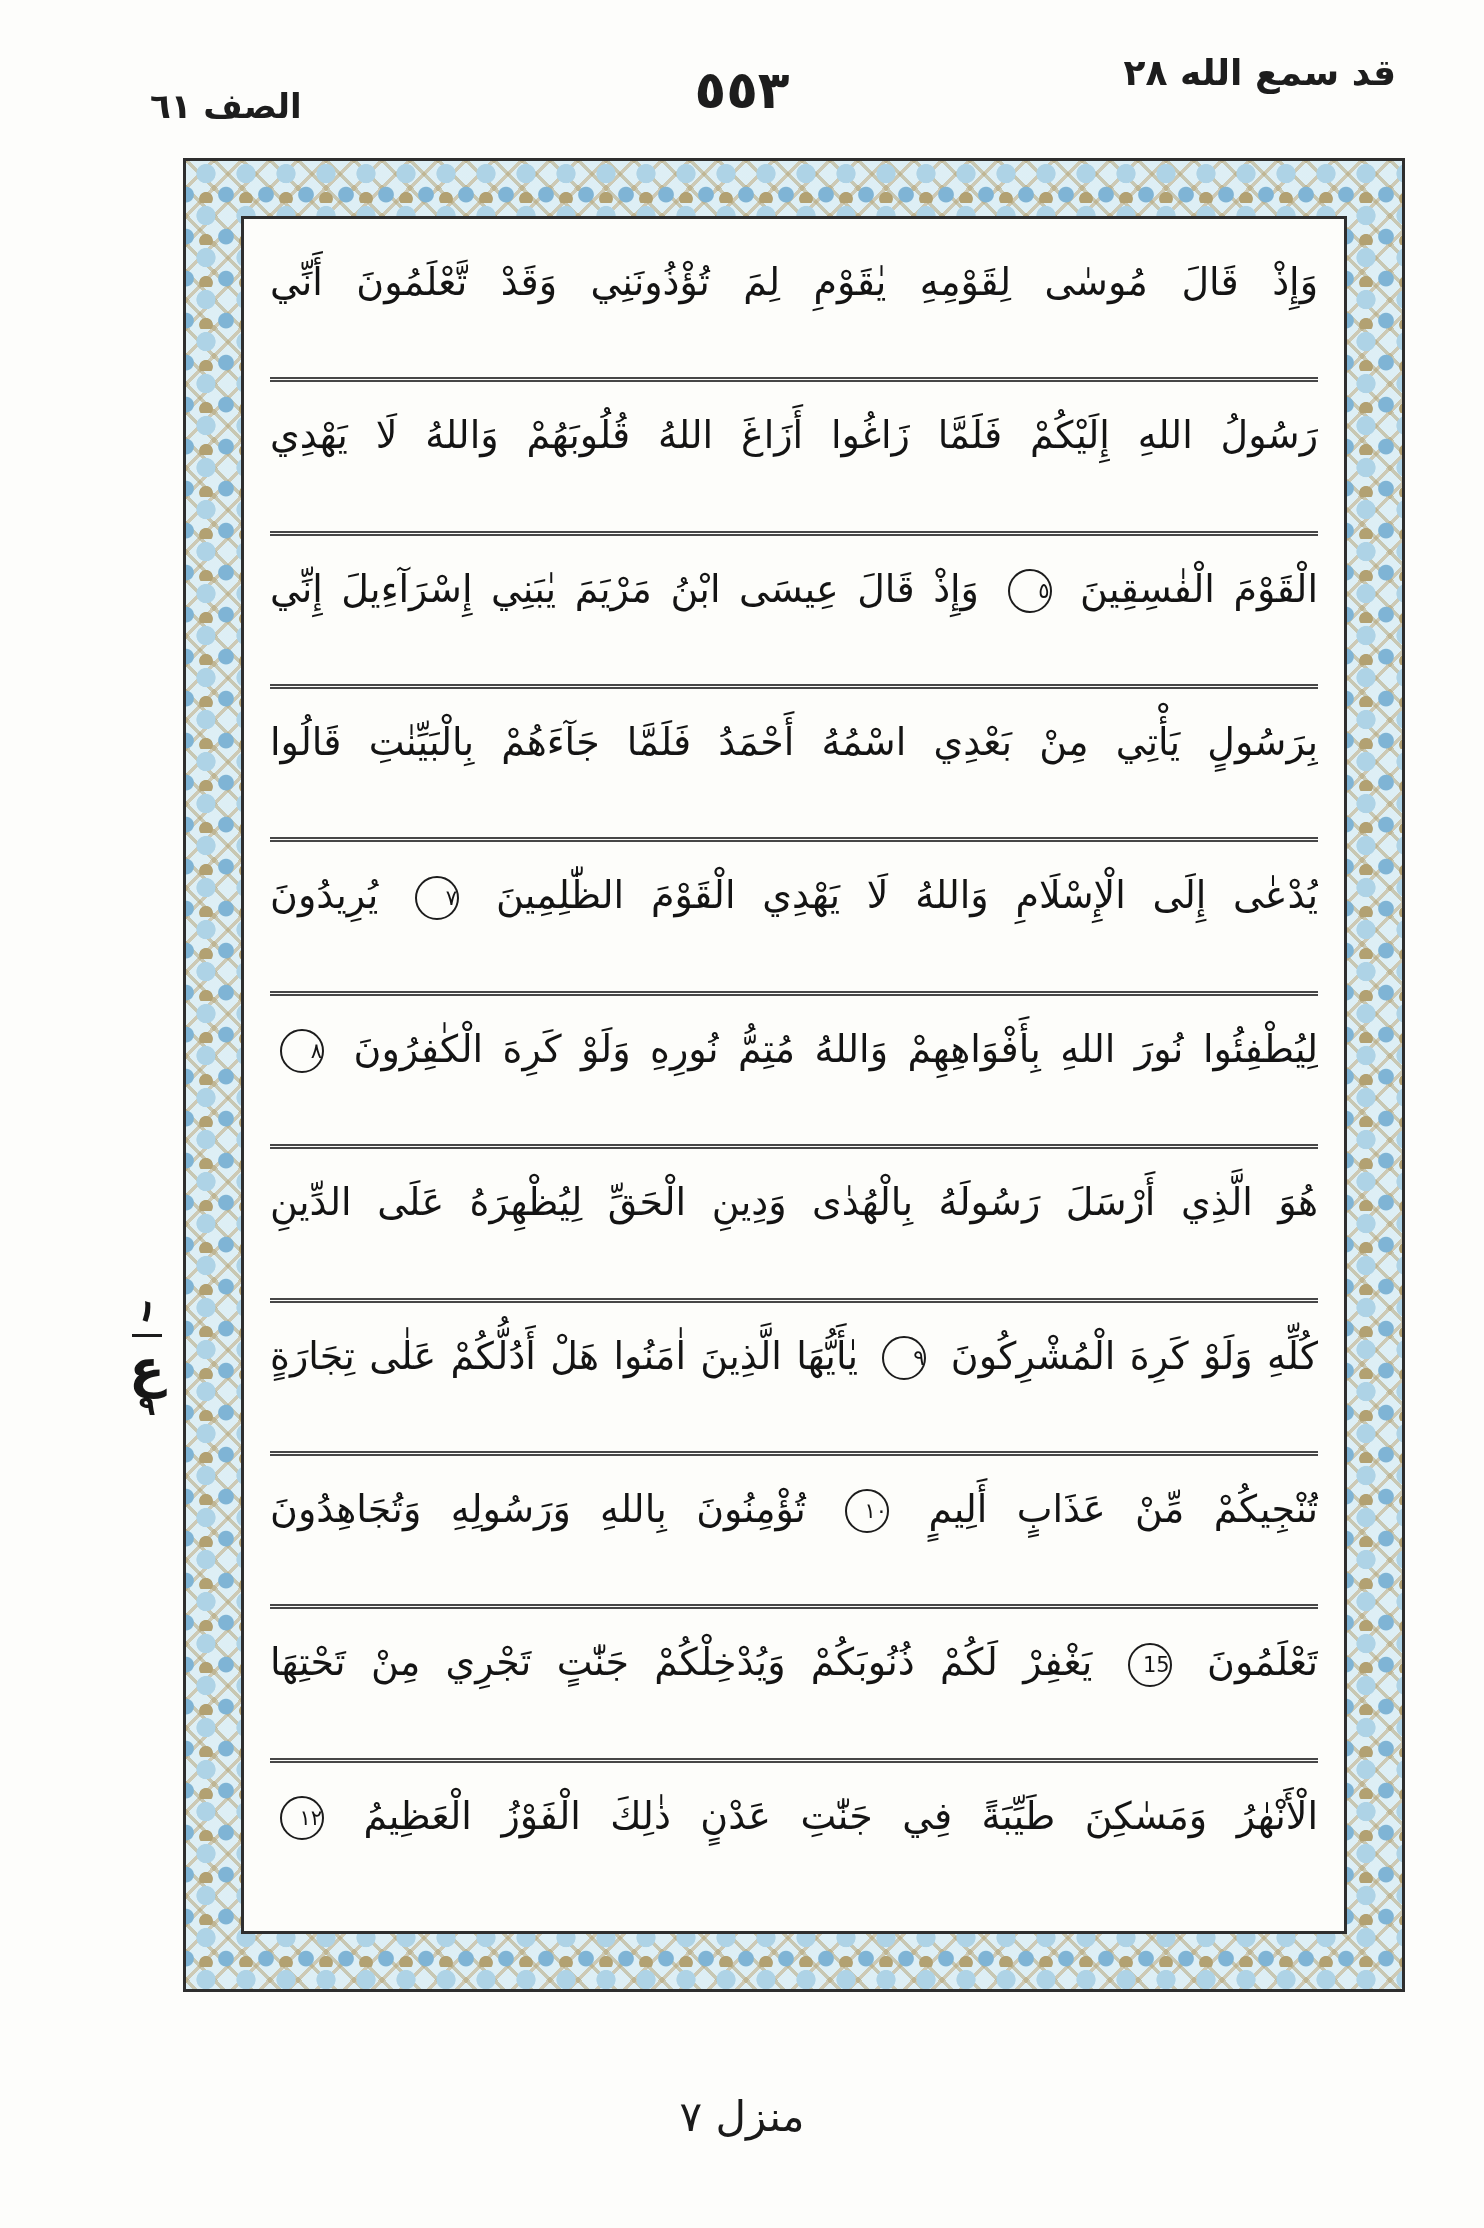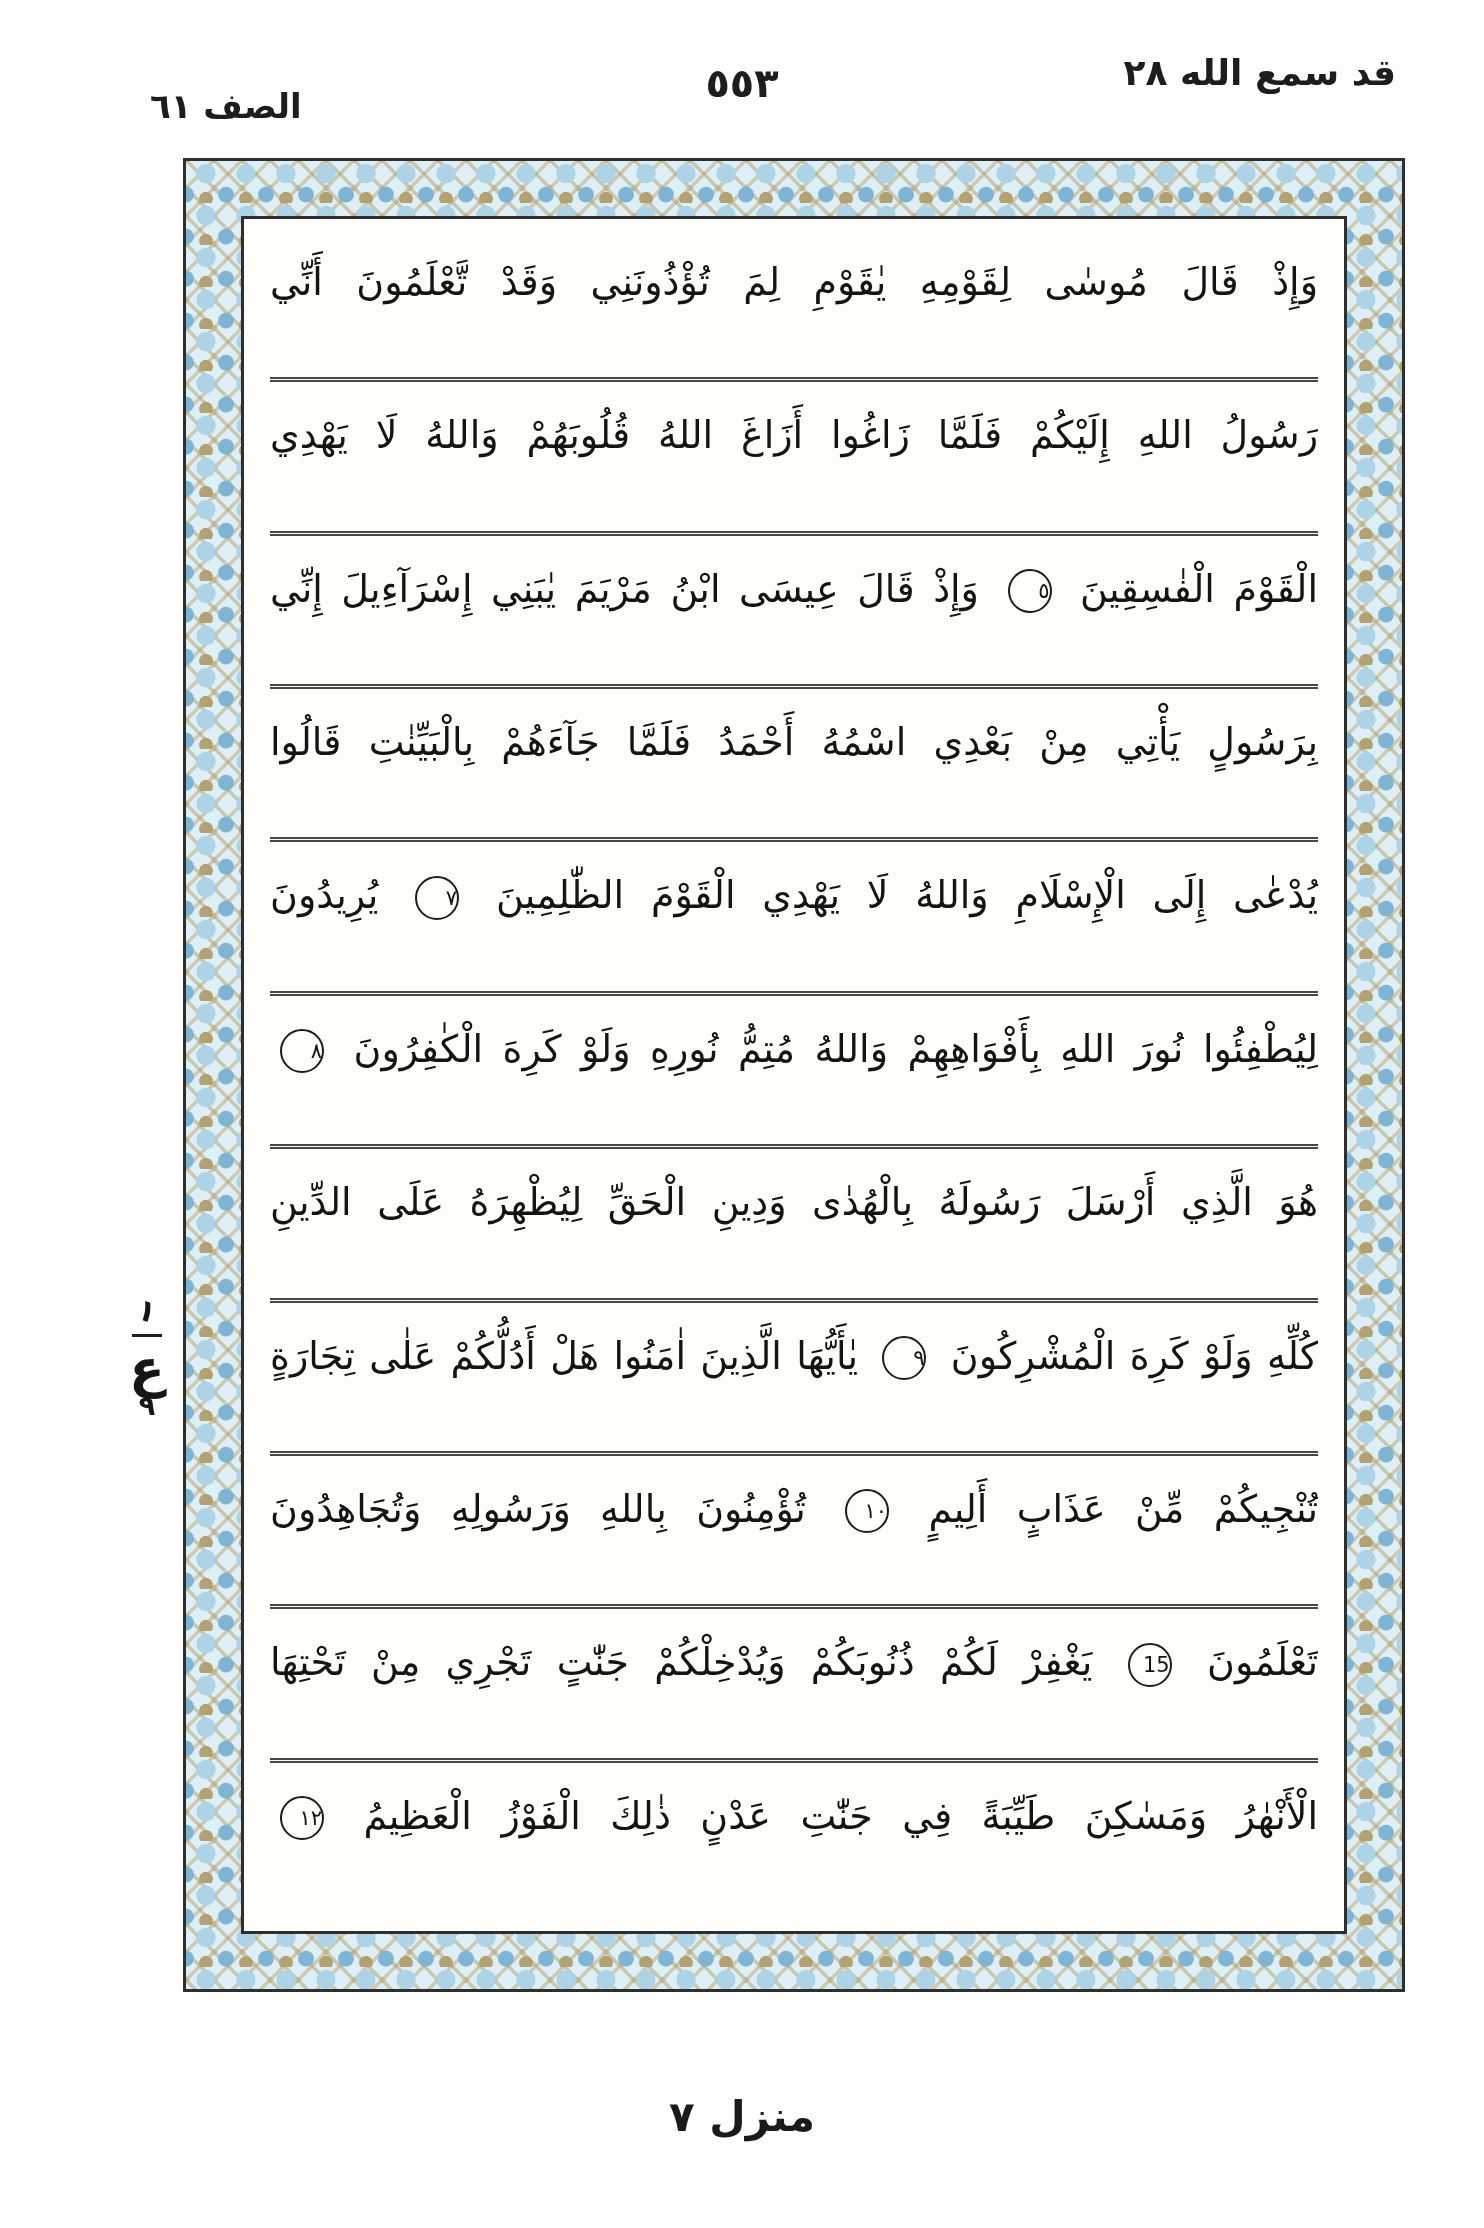--- a/index.html
+++ b/index.html
@@ -7,21 +7,21 @@
     position:relative;
     width:1484px;height:2228px;
     background:#fdfdfb;
     font-family:"DejaVu Sans", sans-serif;
     color:#141414;
     overflow:hidden;
   }
   
   .runhead span{position:absolute;font-weight:bold;color:#1d1d1d;}
   .head-right{top:52px;right:88px;font-size:36px;}
-  .head-center{top:60px;left:50%;transform:translateX(-50%);font-size:40px;}
+  .head-center{top:60px;left:50%;transform:translateX(-50%);font-size:52px;}
   .head-left{top:86px;left:150px;font-size:34px;}
 
   
   .frame{
     position:absolute;left:183px;top:158px;
     width:1222px;height:1834px;
     box-sizing:border-box;
     border:3px solid #2e2e2e;
     background-color:#e9f3f8;
     background-image:
@@ -75,21 +75,21 @@
     color:#161616;
   }
   .ruku .r-top{font-size:30px;line-height:30px;transform:rotate(18deg);font-weight:bold;}
   .ruku .r-bar{width:30px;border-top:3px solid #1c1c1c;margin:8px 0 2px 0;}
   .ruku .r-ain{font-size:52px;line-height:58px;font-weight:bold;}
   .ruku .r-bottom{font-size:27px;line-height:26px;margin-top:-4px;font-weight:bold;}
 
   
   .footer{
     position:absolute;left:0;top:2092px;width:100%;
-    text-align:center;font-size:42px;font-weight:bold;color:#1a1a1a;
+    text-align:center;font-size:42px;font-weight:normal;color:#1a1a1a;
   }
 </style>
 </head>
 <body>
 
 <div class="page">
 
   <div class="runhead">
     <span class="head-right">قد سمع الله ٢٨</span>
     <span class="head-center">٥٥٣</span>

